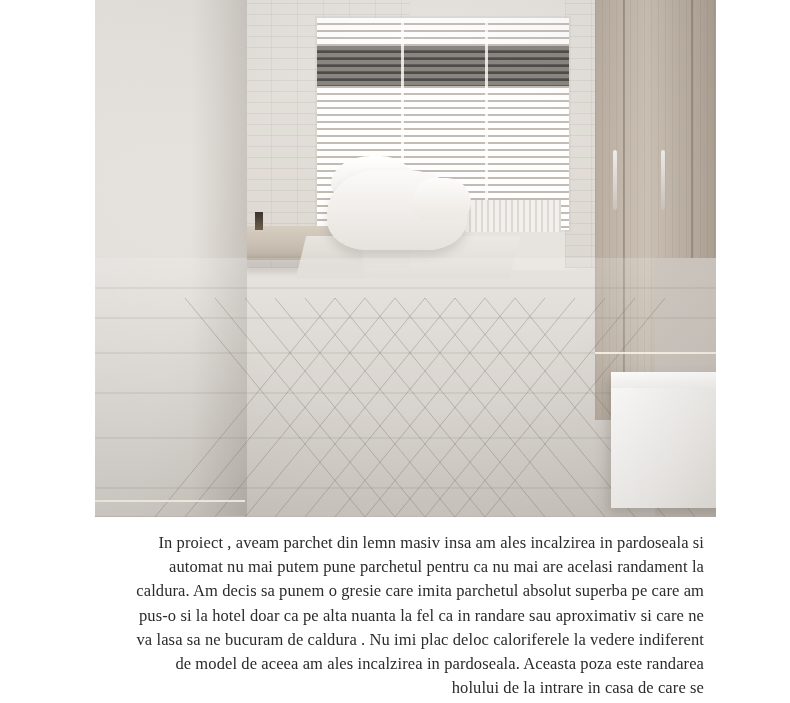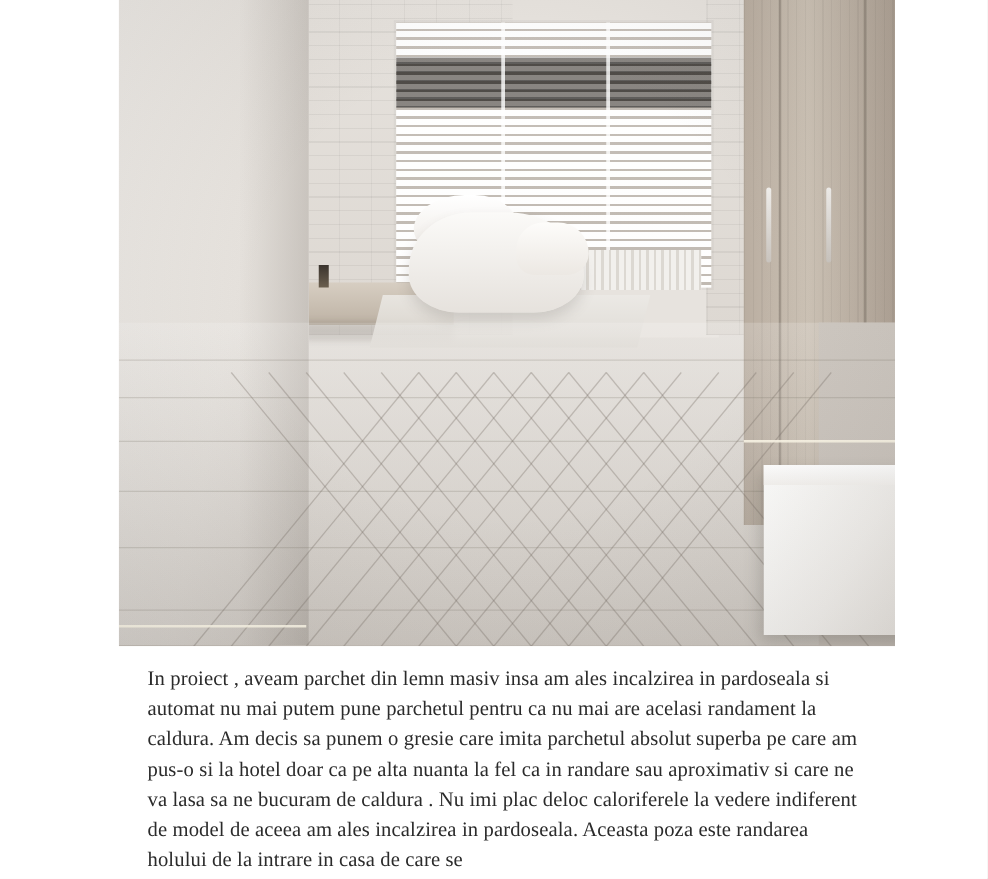--- a/index.html
+++ b/index.html
@@ -234,27 +234,28 @@
   }
   .vignette {
     position: absolute;
     inset: 0;
     background: radial-gradient(ellipse at 50% 45%, rgba(0,0,0,0) 45%, rgba(60,55,50,0.10) 100%);
     pointer-events: none;
   }
   
   .caption {
     position: absolute;
-    left: 95px;
+    left: 106px;
     top: 517px;
     width: 621px;
     height: 186px;
     background: #ffffff;
     padding: 14px 23px 0 23px;
     box-sizing: border-box;
+    text-align: right;
   }
   .caption p {
     margin: 0;
     font-family: "Liberation Serif", serif;
     font-size: 16.5px;
     line-height: 24.2px;
     color: #2b2b2b;
     letter-spacing: 0.1px;
   }
   .clip-fade {

